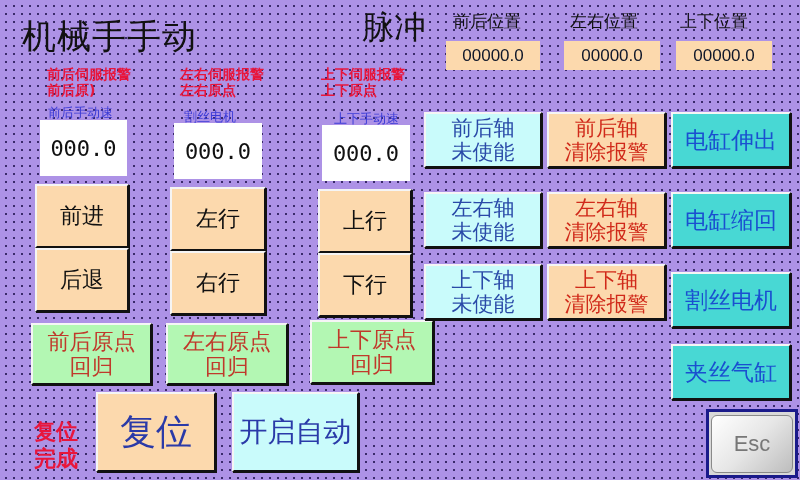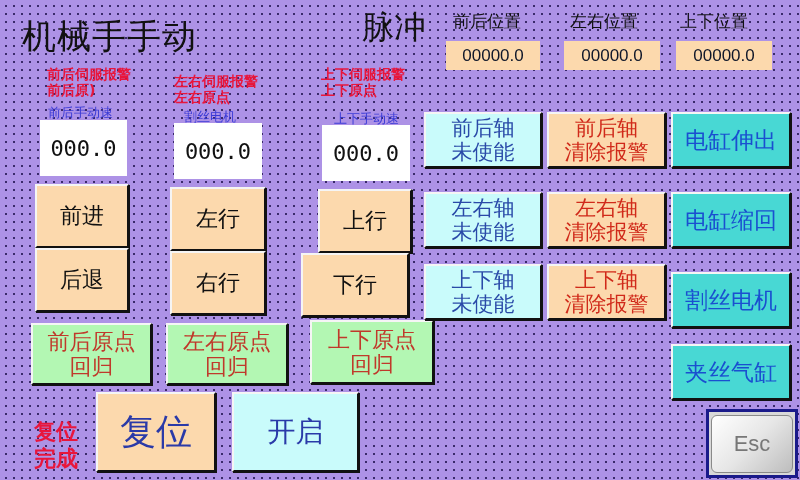--- a/index.html
+++ b/index.html
@@ -75,41 +75,41 @@
 </div>
 <div class="abs manlabel" style="left:48px; top:104px;">前后手动速</div>
 <div class="abs numbox" style="left:40px; top:120px; width:87px; height:56px;">000.0</div>
 <div class="abs btn peach dir" style="left:35px; top:184px; width:94px; height:64px;">前进</div>
 <div class="abs btn peach dir" style="left:35px; top:248px; width:94px; height:64px;">后退</div>
 <div class="abs btn green home" style="left:9px; top:323px; width:121px; height:62px; flex-direction:column;">
   <span>前后原点</span>
   <span>回归</span>
 </div>
 
-<div class="abs alarm" style="left:174px; top:66px;margin-top:7px;">
+<div class="abs alarm" style="left:180px; top:66px;">
   <div>左右伺服报警</div>
   <div>左右原点</div>
 </div>
 <div class="abs manlabel" style="left:184px; top:108px;">割丝电机</div>
 <div class="abs numbox" style="left:174px; top:123px; width:88px; height:56px;">000.0</div>
 <div class="abs btn peach dir" style="left:170px; top:187px; width:96px; height:64px;">左行</div>
 <div class="abs btn peach dir" style="left:170px; top:251px; width:96px; height:64px;">右行</div>
 <div class="abs btn green home" style="left:144px; top:323px; width:122px; height:62px; flex-direction:column;">
   <span>左右原点</span>
   <span>回归</span>
 </div>
 
 <div class="abs alarm" style="left:321px; top:66px;">
   <div>上下伺服报警</div>
   <div>上下原点</div>
 </div>
 <div class="abs manlabel" style="left:334px; top:110px;">上下手动速</div>
 <div class="abs numbox" style="left:322px; top:125px; width:88px; height:56px;">000.0</div>
 <div class="abs btn peach dir" style="left:318px; top:189px; width:94px; height:64px;">上行</div>
-<div class="abs btn peach dir" style="left:301px; top:253px; width:108px; height:64px;">下行</div>
+<div class="abs btn peach dir" style="left:318px; top:253px; width:94px; height:64px;">下行</div>
 <div class="abs btn green home" style="left:288px; top:320px; width:124px; height:64px; flex-direction:column;">
   <span>上下原点</span>
   <span>回归</span>
 </div>
 
 <div class="abs btn cyanl axis blue" style="left:424px; top:112px; width:118px; height:56px; flex-direction:column;">
   <span>前后轴</span>
   <span>未使能</span>
 </div>
 <div class="abs btn cyanl axis blue" style="left:424px; top:192px; width:118px; height:56px; flex-direction:column;">
@@ -139,17 +139,18 @@
 <div class="abs btn teal teal-btn" style="left:671px; top:272px; width:120px; height:56px;">割丝电机</div>
 <div class="abs btn teal teal-btn" style="left:671px; top:344px; width:120px; height:56px;">夹丝气缸</div>
 
 <div class="abs reset-state">
   <div>复位</div>
   <div>完成</div>
 </div>
 <div class="abs btn peach" style="left:96px; top:392px; width:120px; height:80px; font-size:36px; color:#2a3aa8; font-family:'DejaVu Serif', serif;">复位</div>
 <div class="abs btn cyanl" style="left:232px; top:392px; width:127px; height:80px; flex-direction:row; font-size:28px; color:#2a3aa8; line-height:32px;">
   <span>开启</span>
+  <span>自动</span>
 </div>
 
 <div class="abs esc">
   <div class="esc-key">Esc</div>
 </div>
 
 </body></html>

